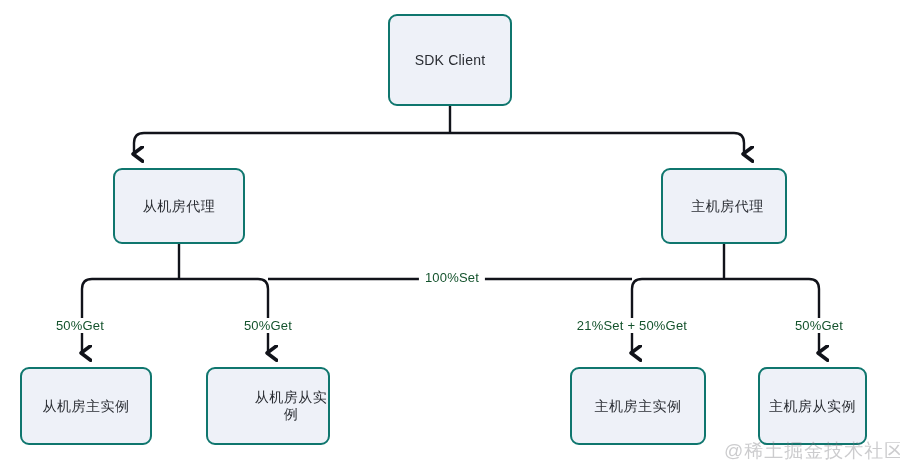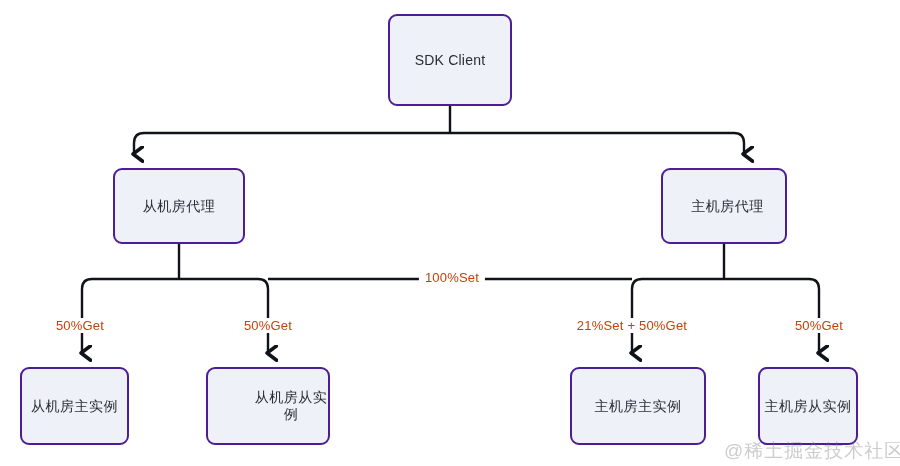--- a/index.html
+++ b/index.html
@@ -26,21 +26,21 @@
     left: 0;
     top: 0;
     width: 900px;
     height: 466px;
     display: block;
   }
   .node-box {
     position: absolute;
     box-sizing: border-box;
     background: #eef1f8;
-    border: 2px solid #4c1d95;
+    border: 2px solid #0f766e;
     border-radius: 9px;
     display: flex;
     align-items: center;
     justify-content: center;
     text-align: center;
     color: #22252b;
   }
   .node-label {
     font-size: 14px;
     line-height: 1.2;
@@ -48,21 +48,21 @@
     color: #2a2d33;
     user-select: none;
   }
   .node-label.latin {
     font-size: 14px;
     letter-spacing: 0.2px;
   }
   .edge-label {
     position: absolute;
     font-size: 13px;
-    color: #c2410c;
+    color: #14532d;
     white-space: nowrap;
     user-select: none;
     letter-spacing: 0.2px;
   }
   .edge-label.centered {
     transform: translateX(-50%);
     background: #ffffff;
     padding: 0 6px;
   }
   .watermark {
@@ -109,33 +109,33 @@
   </div>
 
   <div class="node-box" style="left:113px; top:168px; width:132px; height:76px;">
     <span class="node-label">从机房代理</span>
   </div>
 
   <div class="node-box" style="left:661px; top:168px; width:126px; height:76px;padding-left:7px;">
     <span class="node-label">主机房代理</span>
   </div>
 
-  <div class="node-box" style="left:20px; top:367px; width:109px; height:78px;">
+  <div class="node-box" style="left:20px; top:367px; width:132px; height:78px;">
     <span class="node-label">从机房主实例</span>
   </div>
 
   <div class="node-box" style="left:206px; top:367px; width:124px; height:78px;padding-left:46px;">
     <span class="node-label">从机房从实例</span>
   </div>
 
   <div class="node-box" style="left:570px; top:367px; width:136px; height:78px;">
     <span class="node-label">主机房主实例</span>
   </div>
 
-  <div class="node-box" style="left:758px; top:367px; width:100px; height:78px;">
+  <div class="node-box" style="left:758px; top:367px; width:109px; height:78px;">
     <span class="node-label">主机房从实例</span>
   </div>
 
   <div class="edge-label centered" style="left:80px; top:318px;">50%Get</div>
 
   <div class="edge-label centered" style="left:268px; top:318px;">50%Get</div>
 
   <div class="edge-label centered" style="left:452px; top:270px;">100%Set</div>
 
   <div class="edge-label centered" style="left:632px; top:318px;">21%Set + 50%Get</div>

